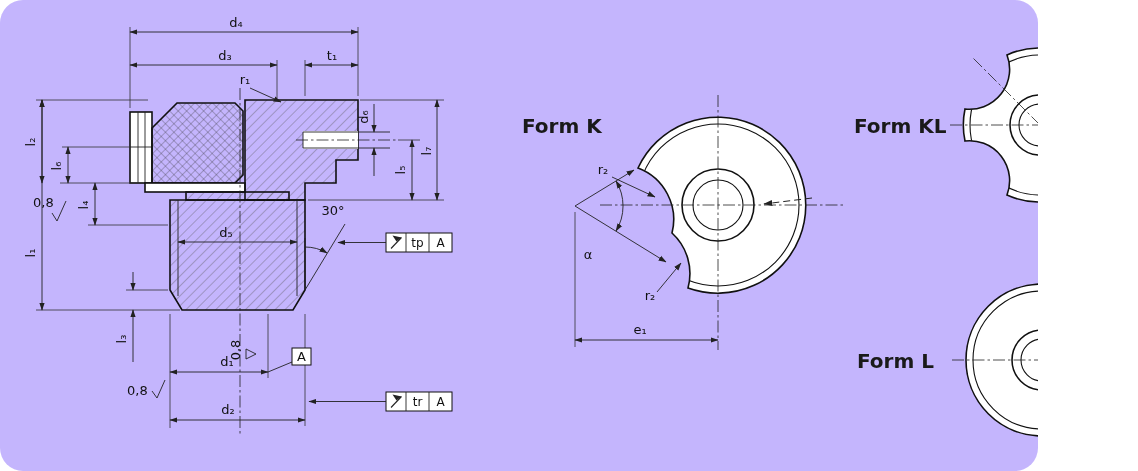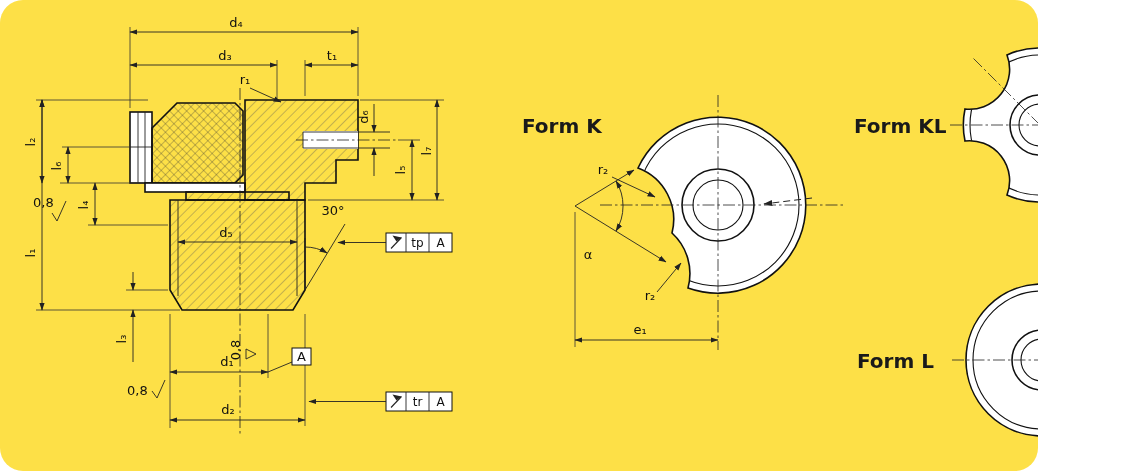--- a/index.html
+++ b/index.html
@@ -1,16 +1,16 @@
 <!DOCTYPE html>
 <html><head>
 <meta charset="utf-8">
 <style>
   html,body{margin:0;padding:0;background:#fff;}
-  .canvas{position:relative;width:1038px;height:471px;background:#fde047;overflow:hidden;border-radius:23px;}
+  .canvas{position:relative;width:1038px;height:471px;background:#c4b5fd;overflow:hidden;border-radius:23px;}
   svg{display:block;}
   text{font-family:"DejaVu Sans",sans-serif;fill:#111;}
   .dim{font-size:13px;}
   .formlabel{font-size:20px;font-weight:bold;fill:#1a1a1a;}
   .frametext{font-size:12px;}
   .outline{fill:#fff;stroke:#111;stroke-width:1.6;}
   .hatched{fill:url(#hatch);stroke:#111;stroke-width:1.6;}
   .knurled{fill:url(#knurl);stroke:#111;stroke-width:1.6;}
   .thin{stroke:#222;stroke-width:0.9;fill:none;}
   .ext{stroke:#333;stroke-width:0.8;fill:none;}

